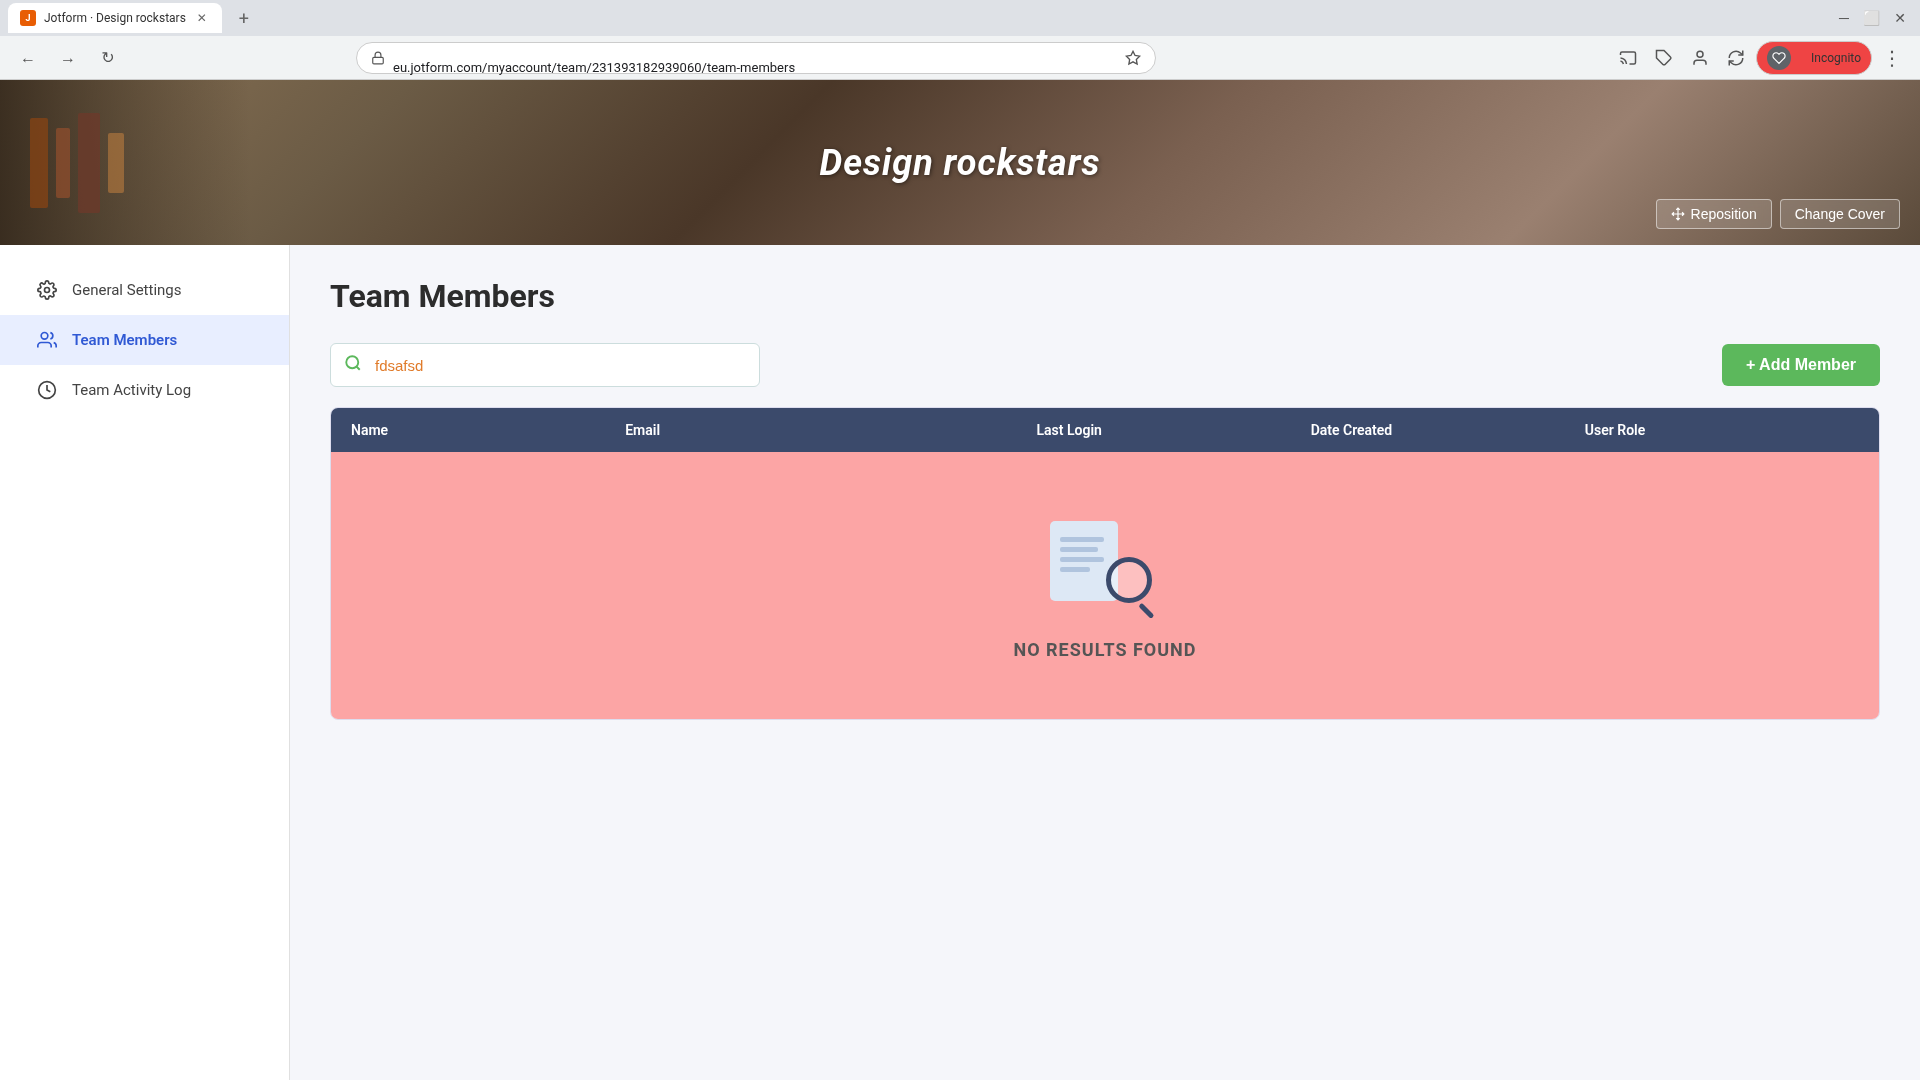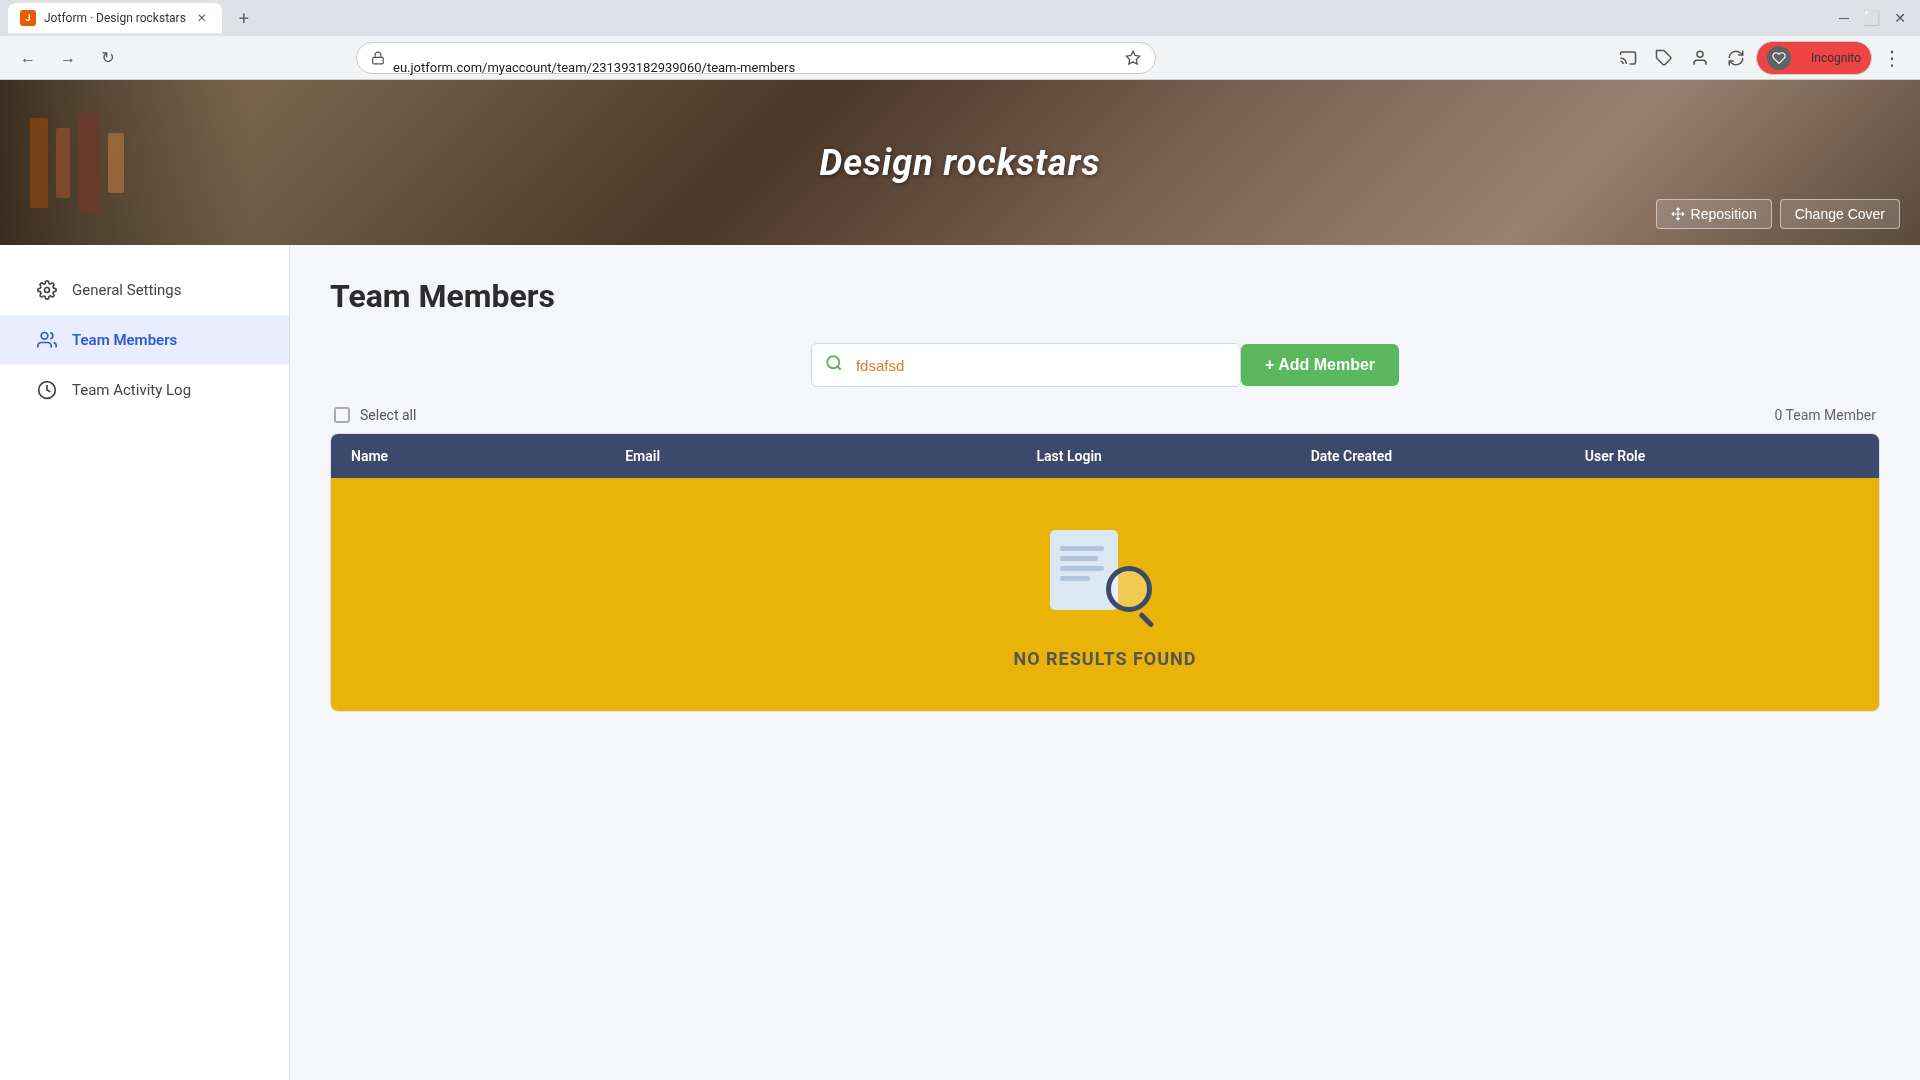--- a/index.html
+++ b/index.html
@@ -46,39 +46,39 @@
     .sidebar { width: 290px; background: #fff; border-right: 1px solid #e0e0e0; padding: 20px 0; flex-shrink: 0; }
     .sidebar-item { display: flex; align-items: center; gap: 14px; padding: 14px 36px; cursor: pointer; color: #444; font-size: 15px; border-radius: 0; transition: background 0.15s; }
     .sidebar-item.active { background: #e8eeff; color: #3059d4; font-weight: 600; }
     .sidebar-icon { width: 22px; height: 22px; display: flex; align-items: center; justify-content: center; flex-shrink: 0; }
 
     
     .main-content { flex: 1; padding: 32px 40px; overflow-y: auto; background: #f5f6fa; }
     .page-title { font-size: 32px; font-weight: 700; color: #2c2c2c; margin-bottom: 28px; }
 
     
-    .search-row { display: flex; align-items: center; justify-content: center; margin-bottom: 20px; }
+    .search-row { display: flex; align-items: center; justify-content: space-between; margin-bottom: 20px; }
     .search-box { position: relative; width: 430px; }
     .search-input { width: 100%; height: 44px; border: 1.5px solid #cdd; border-radius: 6px; padding: 0 16px 0 44px; font-size: 15px; color: #e07b2a; outline: none; background: #fff; }
     .search-icon-wrap { position: absolute; left: 14px; top: 50%; transform: translateY(-50%); color: #5CB85C; font-size: 18px; }
     .add-member-btn { background: #5CB85C; color: #fff; border: none; padding: 12px 24px; border-radius: 6px; font-size: 16px; font-weight: 600; cursor: pointer; display: flex; align-items: center; gap: 8px; }
 
     
     .select-row { display: flex; align-items: center; justify-content: space-between; margin-bottom: 10px; padding: 0 4px; }
     .select-all-wrap { display: flex; align-items: center; gap: 10px; font-size: 14px; color: #555; }
     .checkbox { width: 16px; height: 16px; border: 2px solid #aaa; border-radius: 3px; cursor: pointer; }
     .member-count { font-size: 14px; color: #666; }
 
     
     .members-table { width: 100%; border-radius: 8px; overflow: hidden; border: 1px solid #dde; }
     .table-header { display: grid; grid-template-columns: 1fr 1.5fr 1fr 1fr 1fr; background: #3b4a6b; color: #fff; padding: 14px 20px; font-size: 14px; font-weight: 600; }
     .table-header-cell { text-align: left; }
 
     
-    .empty-state { display: flex; flex-direction: column; align-items: center; justify-content: center; padding: 42px 20px; background: #eab308; }
+    .empty-state { display: flex; flex-direction: column; align-items: center; justify-content: center; padding: 59px 20px; background: #fca5a5; }
     .empty-text { font-size: 18px; font-weight: 700; color: #555; letter-spacing: 1px; }
   </style>
 </head>
 <body>
 
 <div class="browser-chrome">
   <div class="browser-titlebar">
     <div class="browser-tab">
       <div class="browser-tab-favicon">J</div>
       <span class="browser-tab-title">Jotform · Design rockstars</span>
@@ -217,27 +217,20 @@
                 <line x1="21" y1="21" x2="16.65" y2="16.65"></line>
               </svg>
           </div>
           <input class="search-input" type="text" value="fdsafsd" placeholder="Search..." style="">
         </div>
         <button class="add-member-btn">
           <span>+ Add Member</span>
         </button>
       </div>
 
-      <div class="select-row">
-        <div class="select-all-wrap">
-          <div class="checkbox"></div>
-          <span>Select all</span>
-        </div>
-        <span class="member-count">0 Team Member</span>
-      </div>
 
       <div class="members-table">
         <div class="table-header">
           <div class="table-header-cell">Name</div>
           <div class="table-header-cell">Email</div>
           <div class="table-header-cell">Last Login</div>
           <div class="table-header-cell">Date Created</div>
           <div class="table-header-cell">User Role</div>
         </div>
 

